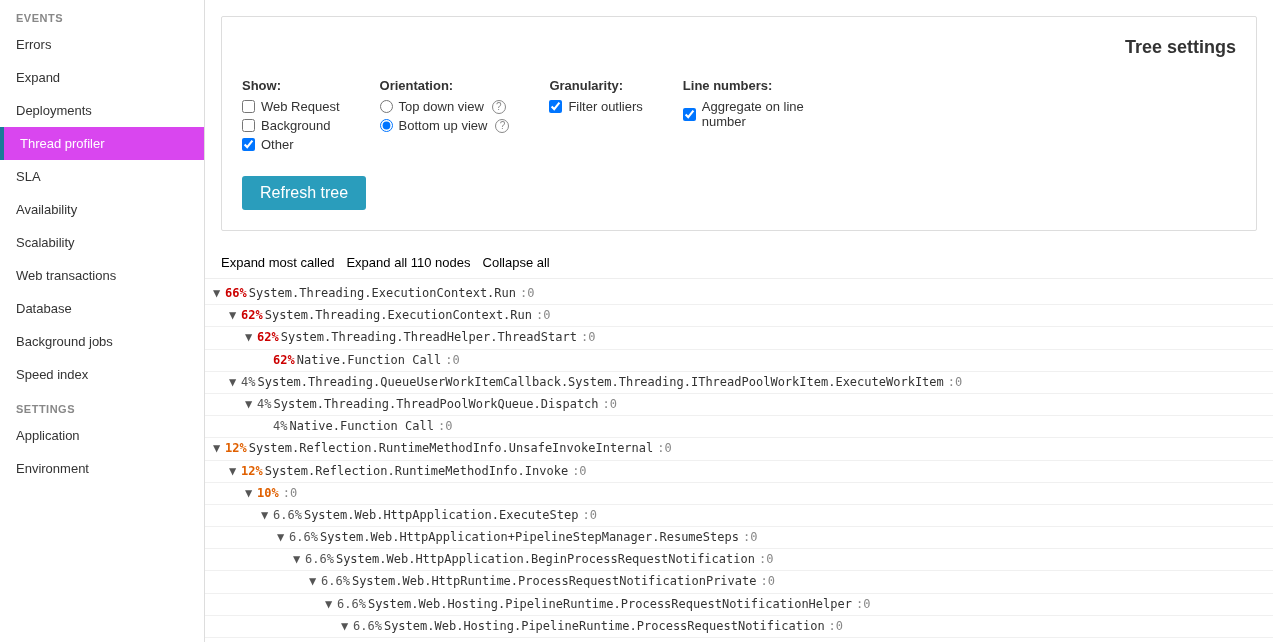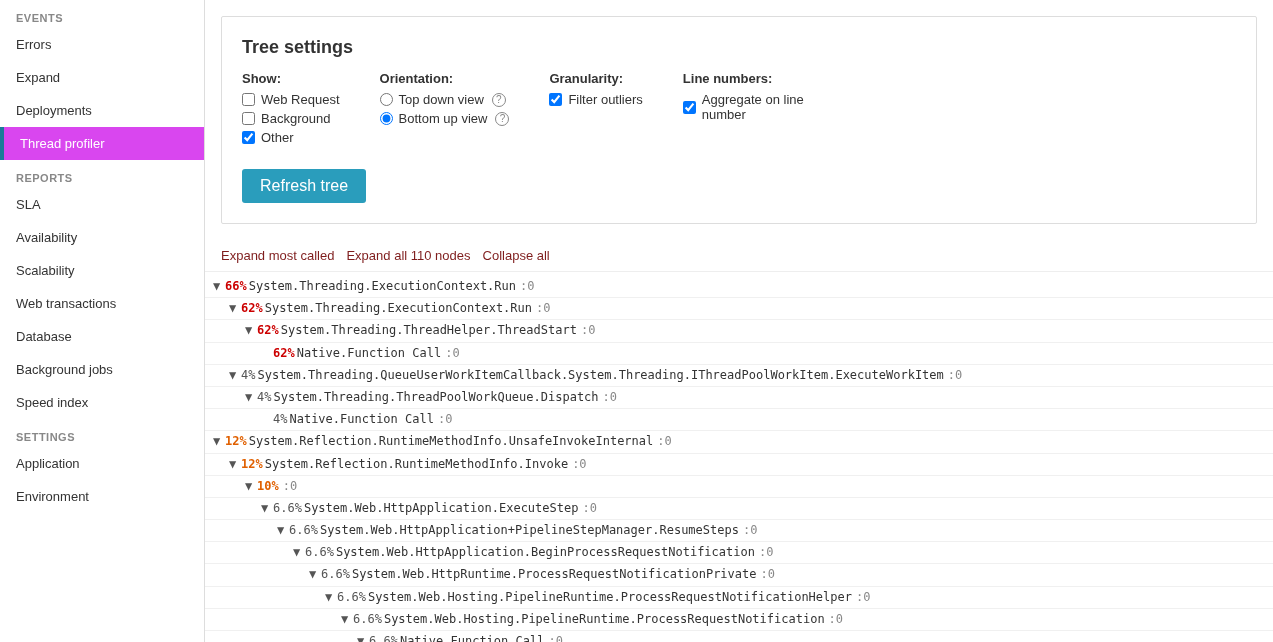--- a/index.html
+++ b/index.html
@@ -48,21 +48,22 @@
       background: #fff;
       border: 1px solid #ddd;
       margin: 16px;
       padding: 20px;
       border-radius: 2px;
     }
     .tree-settings-title {
       font-size: 18px;
       font-weight: bold;
       color: #333;
-      margin-bottom: 13px;
+      margin-bottom: 20px;
+      text-align: right;
     }
     .settings-row {
       display: flex;
       align-items: flex-start;
       gap: 40px;
       flex-wrap: wrap;
     }
     .settings-group label {
       font-size: 13px;
       font-weight: bold;
@@ -102,21 +103,21 @@
     }
 
     
     .tree-actions {
       padding: 8px 16px;
       display: flex;
       gap: 12px;
       border-bottom: 1px solid #eee;
     }
     .tree-action-link {
-      color: #7f1d1d;
+      color: #000000;
       cursor: pointer;
       text-decoration: none;
       font-size: 13px;
     }
 
     
     .tree-container {
       padding: 4px 0;
       font-size: 12px;
       font-family: monospace;
@@ -144,21 +145,20 @@
   </style>
 </head>
 <body>
 
 <nav class="sidebar">
 <div class="sidebar-section-label">EVENTS</div>
     <div class="sidebar-item">Errors</div>
     <div class="sidebar-item">Expand</div>
     <div class="sidebar-item">Deployments</div>
     <div class="sidebar-item active">Thread profiler</div>
-    <div class="sidebar-section-label">REPORTS</div>
     <div class="sidebar-item">SLA</div>
     <div class="sidebar-item">Availability</div>
     <div class="sidebar-item">Scalability</div>
     <div class="sidebar-item">Web transactions</div>
     <div class="sidebar-item">Database</div>
     <div class="sidebar-item">Background jobs</div>
     <div class="sidebar-item">Speed index</div>
     <div class="sidebar-section-label">SETTINGS</div>
     <div class="sidebar-item">Application</div>
     <div class="sidebar-item">Environment</div>

